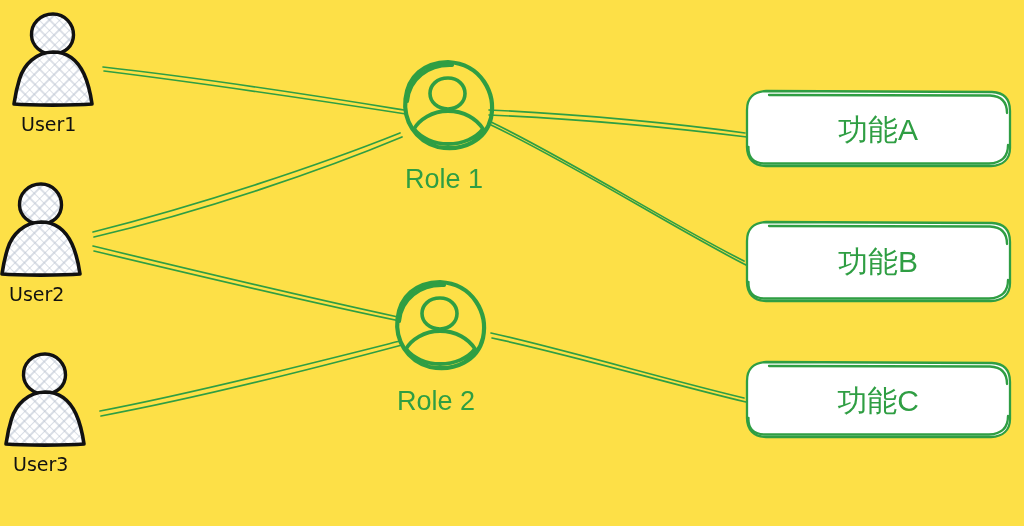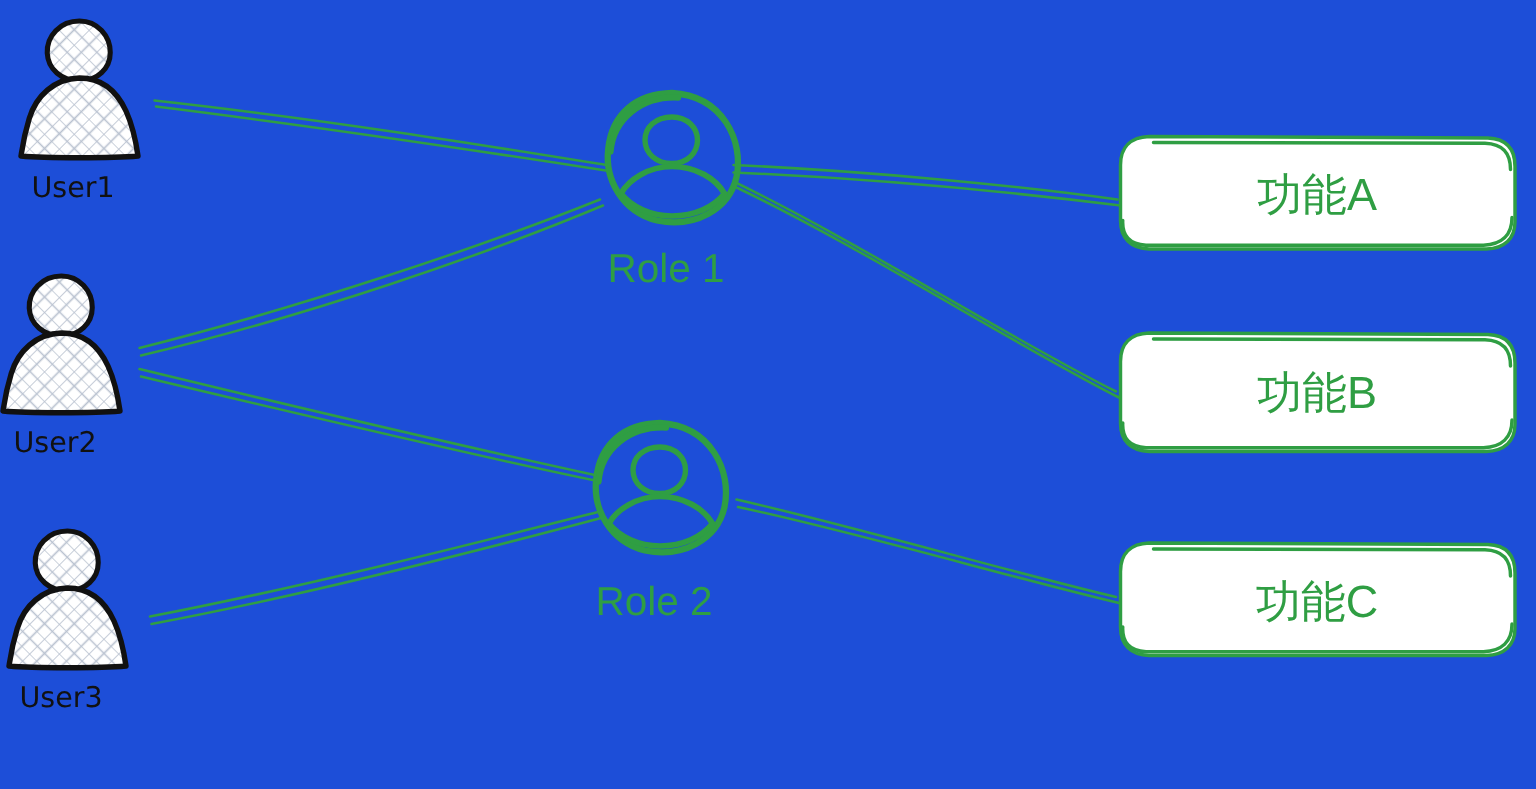--- a/index.html
+++ b/index.html
@@ -5,21 +5,21 @@
 <style>
   html, body {
     margin: 0;
     padding: 0;
     background: #ffffff;
   }
   #canvas {
     position: relative;
     width: 1024px;
     height: 526px;
-    background: #1d4ed8;
+    background: #fde047;
     overflow: hidden;
     font-family: "Liberation Sans", sans-serif;
   }
   #scene {
     position: absolute;
     left: 0; top: 0;
     width: 1024px;
     height: 526px;
   }
   .node-label-user {

